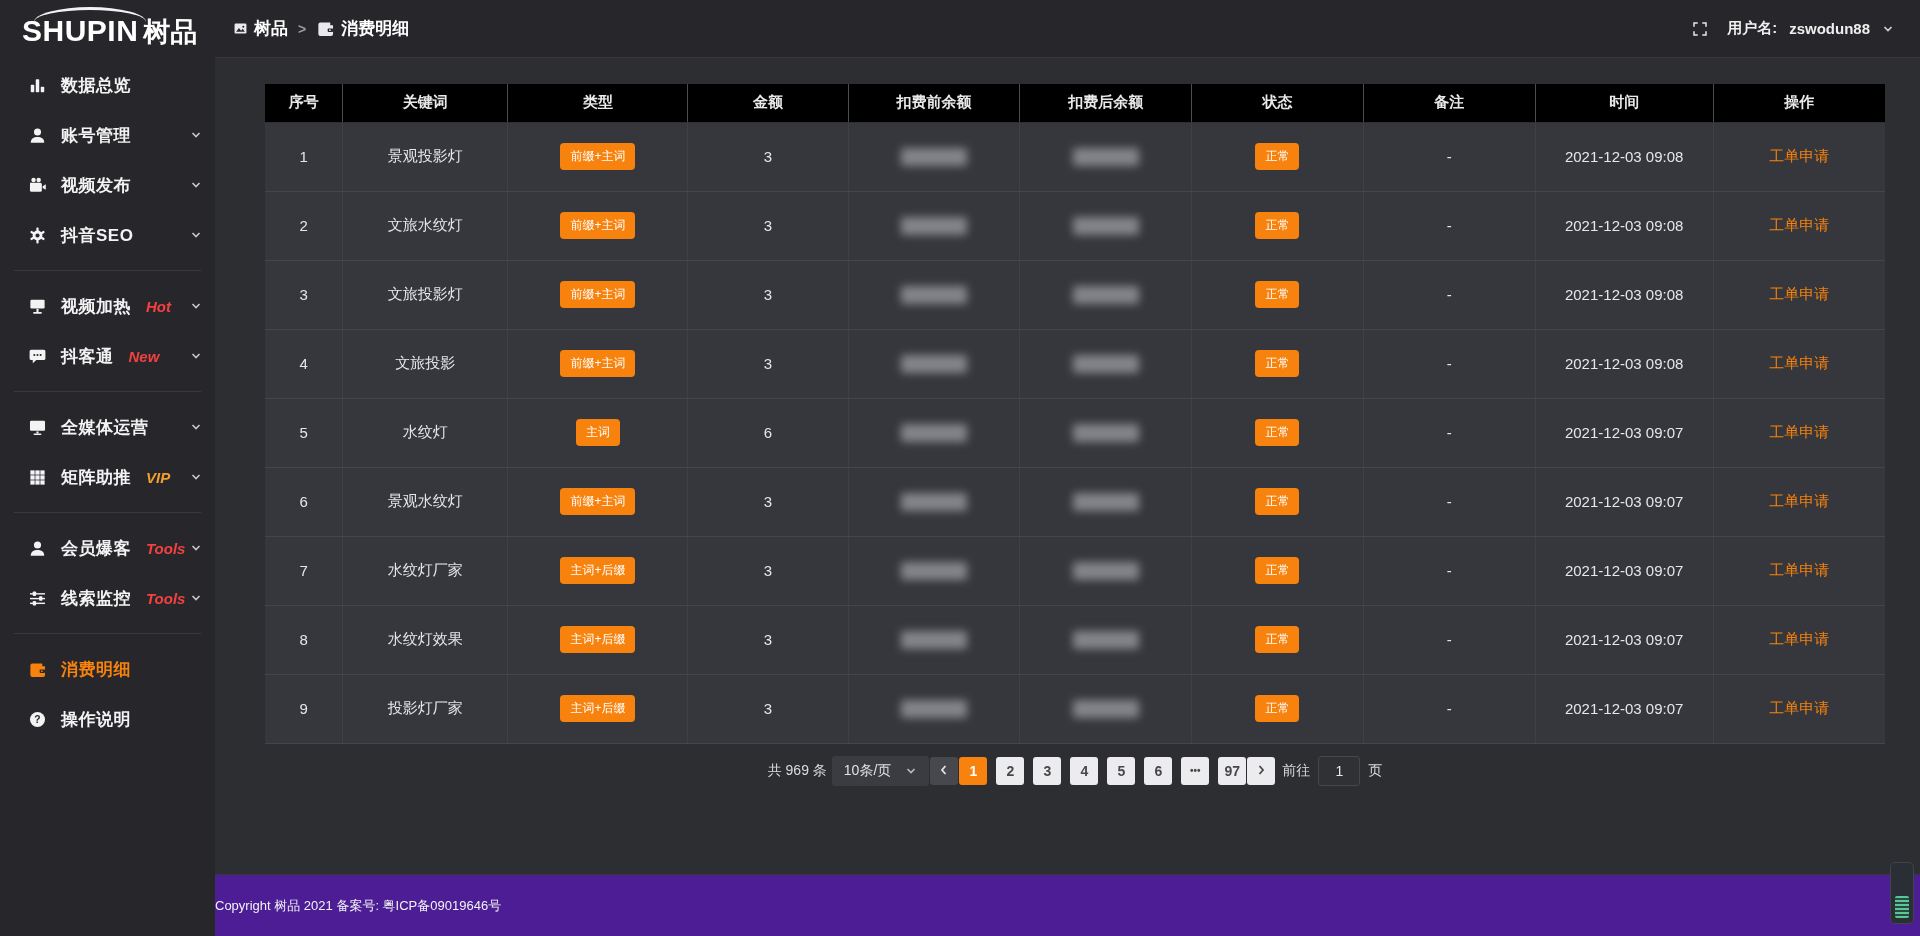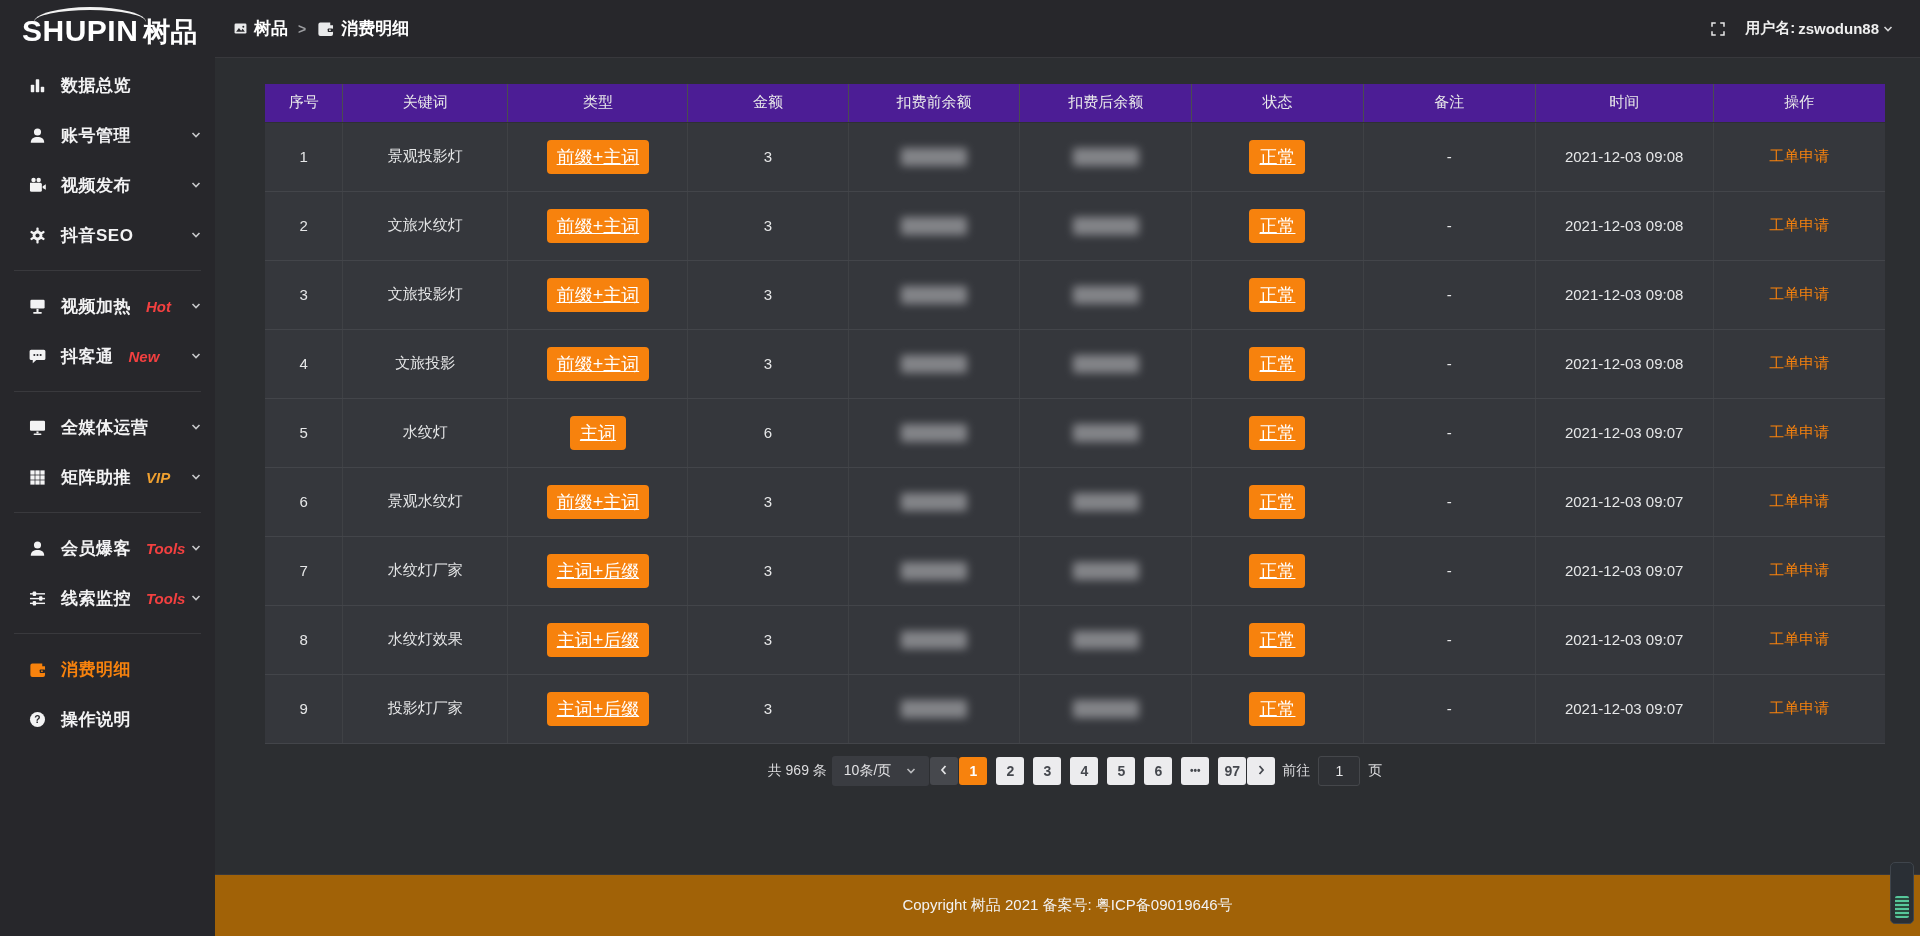--- a/index.html
+++ b/index.html
@@ -27,59 +27,59 @@
   
   .topbar { margin-left:215px; height:58px; display:flex; align-items:center; justify-content:space-between;
             padding:0 26px 0 18px; background:#27272b; border-bottom:1px solid #38383c; }
   .breadcrumb { display:flex; align-items:center; color:#fff; }
   .crumb { display:flex; align-items:center; cursor:pointer; }
   .crumb-icon { display:flex; margin-right:6px; color:#e9eaeb; }
   .crumb-label { font-size:17px; font-weight:700; }
   .crumb-sep { color:#9d9ea1; margin:0 10px; font-size:14px; font-weight:700; }
   .topbar-right { display:flex; align-items:center; gap:18px; color:#efefef; }
   .fs-btn { display:flex; cursor:pointer; color:#e8e8e9; }
-  .user-wrap { display:flex; align-items:center; gap:3px; cursor:pointer; }
+  .user-wrap { display:flex; align-items:center; gap:12px; cursor:pointer; }
   .user-text { font-size:15px; font-weight:700; }
   .user-chevron { display:flex; color:#d5d5d6; }
 
   
   .content { margin-left:215px; padding:0 35px 0 50px; }
   .balance { padding-top:26px; font-size:16px; font-weight:700; color:#ffffff; line-height:26px; }
   .balance .bv { margin-left:8px; }
 
   table.data { width:100%; border-collapse:collapse; table-layout:fixed; margin-top:26px; }
-  table.data th { height:38px; background:#4c1d95; color:#e9e9ea; font-size:15px; font-weight:400;
+  table.data th { height:38px; background:#000000; color:#e9e9ea; font-size:15px; font-weight:700;
                   border-right:1px solid #4a4c51; border-bottom:1px solid #2e3033; }
   table.data th:last-child { border-right:none; }
   table.data td { height:69px; background:#35373c; text-align:center; font-size:15px; color:#e6e7e8;
                   border-right:1px solid #3f4145; border-bottom:1px solid #43454a; }
   table.data td:last-child { border-right:none; }
-  .badge { display:inline-block; background:#f7820d; color:#fff; font-size:18px; padding:5px 10px; border-radius:4px;text-decoration:underline; }
+  .badge { display:inline-block; background:#f7820d; color:#fff; font-size:12px; padding:5px 10px; border-radius:4px; }
   .blur-block { width:66px; height:18px; margin:0 auto; background:#97989c; border-radius:2px; filter:blur(4px); opacity:.8; }
   .action-link { color:#f7820d; cursor:pointer; font-size:15px; }
 
   
   .pagination { margin-top:12px; display:flex; align-items:center; justify-content:center; gap:1px;
                 color:#dcdcde; font-size:14px; }
   .pg-total { margin-right:4px; }
   .pg-size { display:flex; align-items:center; gap:14px; background:#3a3c41; height:30px; padding:0 12px;
              border-radius:3px; cursor:pointer; color:#e2e2e4; }
   .pg-size .chev { display:flex; color:#b9babd; }
   .pg-btn { min-width:28px; height:28px; padding:0 6px; border-radius:3px; background:#ececee; color:#45484e;
             display:flex; align-items:center; justify-content:center; font-size:14px; font-weight:700; cursor:pointer; }
   .pg-btn.prev { background:#46484d; color:#e3e3e5; }
   .pg-btn.active { background:#f7820d; color:#fff; }
   .pg-jump { display:flex; align-items:center; gap:8px; margin-left:6px; }
   .pg-input { width:42px; height:30px; background:#2f3135; border:1px solid #45474b; border-radius:3px;
               color:#e8e8ea; text-align:center; font-size:14px; font-family:inherit; }
 
   
-  .footer { position:absolute; left:215px; right:0; bottom:0; height:62px; background:#a16207;
-            border-top:1px solid #38383c; display:flex; align-items:center; justify-content:center;
-            color:#f2f2f3; font-size:15px; }
+  .footer { position:absolute; left:215px; right:0; bottom:0; height:62px; background:#4c1d95;
+            border-top:1px solid #38383c; display:flex; align-items:center; 
+            color:#f2f2f3; font-size:13px; }
 
   
   .corner-widget { position:absolute; right:6px; bottom:12px; width:24px; height:62px; background:#2a2f35;
                    border:1px solid #3f454c; border-radius:5px; z-index:6; }
   .corner-widget .stripes { position:absolute; left:4px; right:4px; bottom:5px; height:22px; border-radius:2px;
                    background:repeating-linear-gradient(180deg,#57c79b 0 2px,#2a4a3e 2px 4px); }
 </style>
 </head>
 <body>
 

